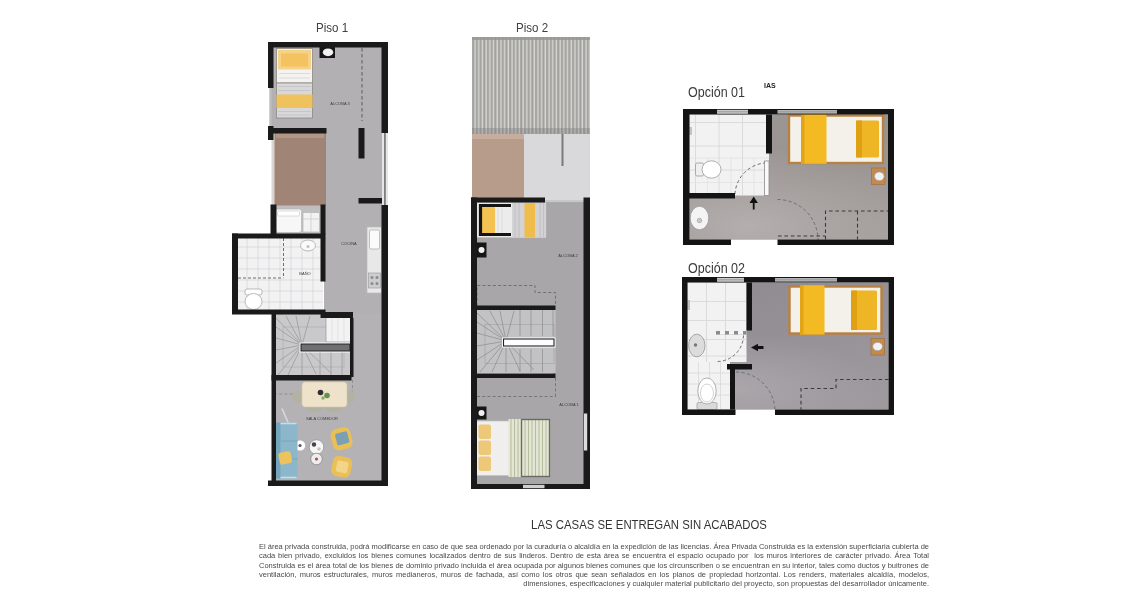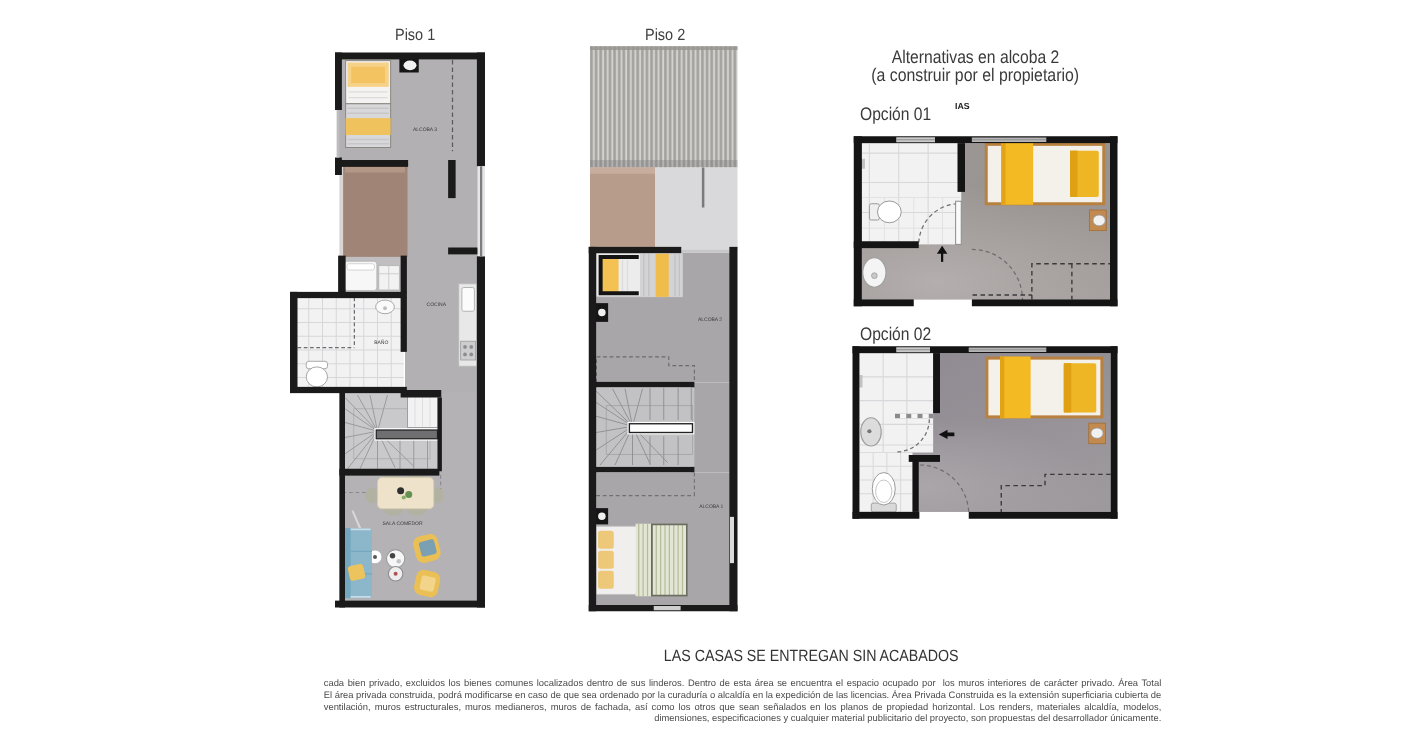--- a/index.html
+++ b/index.html
@@ -9,33 +9,33 @@
   .lbl{color:#404040;}
 </style>
 </head>
 <body>
 <div id="canvas">
 
   <div class="abs lbl" style="left:316px;top:19.5px;font-size:13px;transform:scaleX(0.89);transform-origin:left top;white-space:nowrap;">Piso 1</div>
 
   <div class="abs lbl" style="left:516px;top:19.5px;font-size:13px;transform:scaleX(0.89);transform-origin:left top;white-space:nowrap;">Piso 2</div>
 
-  <div class="abs lbl" style="left:630px;top:39px;width:300px;text-align:center;font-size:14.5px;line-height:15px;color:#3a3a3a;"><span style="display:inline-block;transform:scaleX(0.866);">Alternativas en alcoba 2</span><br><span style="display:inline-block;transform:scaleX(0.874);">(a construir por el propietario)</span></div>
 
   <div class="abs lbl" style="left:688px;top:84px;font-size:14.5px;color:#3a3a3a;transform:scaleX(0.862);transform-origin:left top;white-space:nowrap;">Opción 01</div>
 
   <div class="abs lbl" style="left:764px;top:82px;font-size:7px;font-weight:bold;color:#222;">IAS</div>
 
   <div class="abs lbl" style="left:688px;top:260px;font-size:14.5px;color:#3a3a3a;transform:scaleX(0.862);transform-origin:left top;white-space:nowrap;">Opción 02</div>
 
   <div class="abs" style="left:399px;top:517px;width:500px;text-align:center;font-size:13px;color:#333;transform:scaleX(0.875);">LAS CASAS SE ENTREGAN SIN ACABADOS</div>
 
   <div class="abs" style="left:259px;top:542px;width:670px;font-size:7.5px;line-height:9.35px;color:#4a4a4a;">
+    <div style="text-align:justify;text-align-last:justify;">El área privada construida, podrá modificarse en caso de que sea ordenado por la curaduría o alcaldía en la expedición de las licencias. Área Privada Construida es la extensión superficiaria cubierta de</div>
     <div style="text-align:justify;text-align-last:justify;">cada bien privado, excluidos los bienes comunes localizados dentro de sus linderos. Dentro de esta área se encuentra el espacio ocupado por&nbsp; los muros interiores de carácter privado. Área Total</div>
-    <div style="text-align:justify;text-align-last:justify;">El área privada construida, podrá modificarse en caso de que sea ordenado por la curaduría o alcaldía en la expedición de las licencias. Área Privada Construida es la extensión superficiaria cubierta de</div>
+    <div style="text-align:justify;text-align-last:justify;">Construida es el área total de los bienes de dominio privado incluida el área ocupada por algunos bienes comunes que los circunscriben o se encuentran en su interior, tales como ductos y buitrones de</div>
     <div style="text-align:justify;text-align-last:justify;">ventilación, muros estructurales, muros medianeros, muros de fachada, así como los otros que sean señalados en los planos de propiedad horizontal. Los renders, materiales alcaldía, modelos,</div>
     <div style="text-align:right;">dimensiones, especificaciones y cualquier material publicitario del proyecto, son propuestas del desarrollador únicamente.</div>
   </div>
 
   <svg class="abs" style="left:220px;top:35px;" width="180" height="460" viewBox="220 35 180 460">
 
     <rect x="271" y="45" width="113" height="86" fill="#b2b0b3"></rect>
 
     <rect x="324" y="128" width="60" height="187" fill="#b2b0b3"></rect>
 

